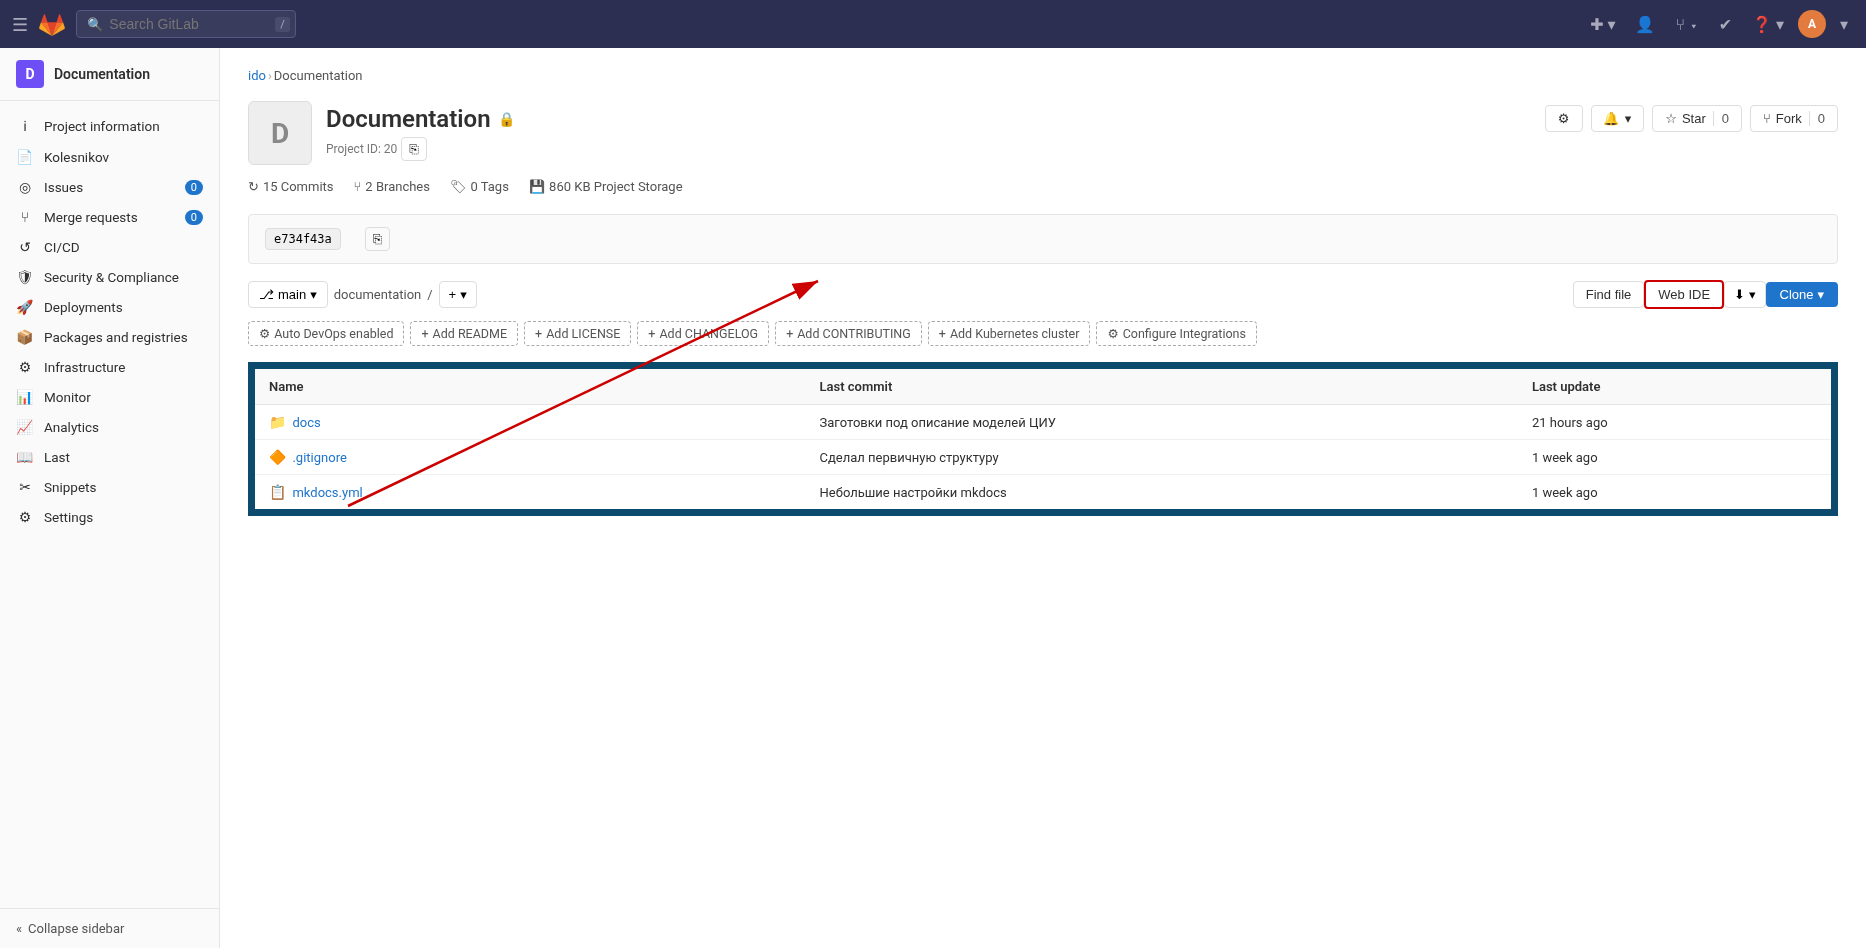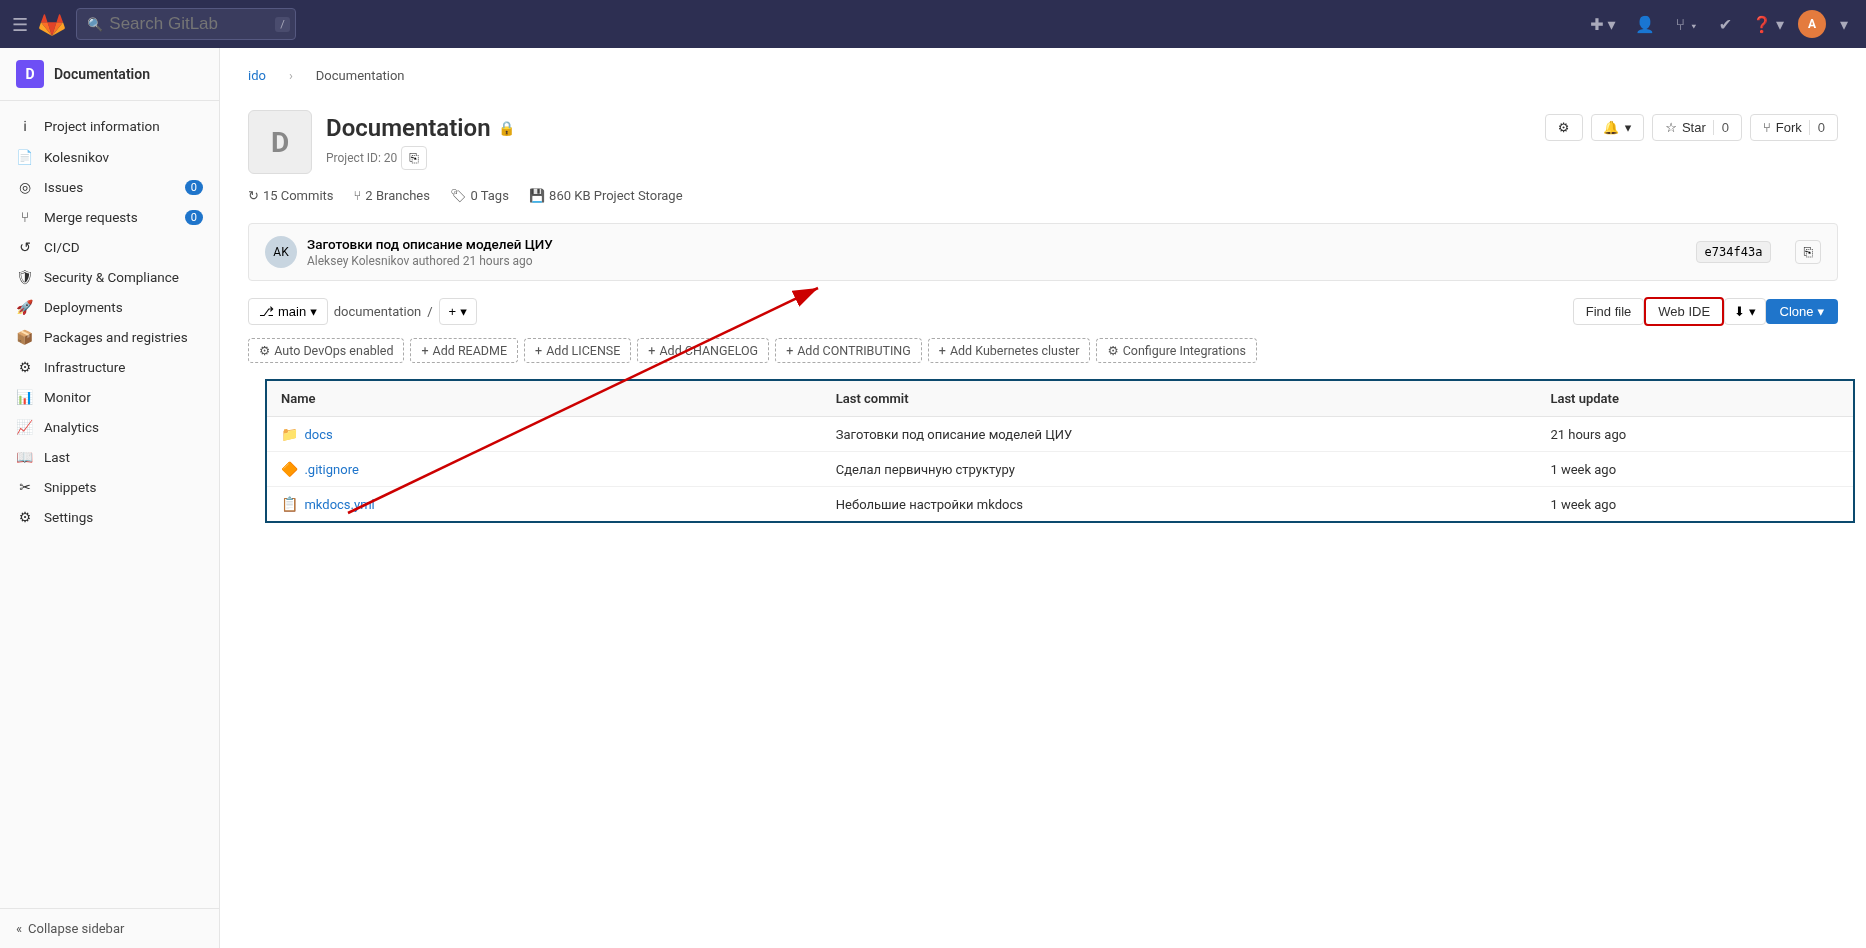--- a/index.html
+++ b/index.html
@@ -29,21 +29,21 @@
       display: flex;
       align-items: center;
       gap: 6px;
       font-size: 13px;
     }
     .search-box input {
       background: transparent;
       border: none;
       outline: none;
       color: #ccc;
-      font-size: 17px;
+      font-size: 14px;
       width: 160px;
     }
     .search-shortcut {
       background: #4a4c6e;
       border-radius: 3px;
       padding: 1px 5px;
       font-size: 11px;
       color: #aab;
     }
     .nav-icon-btn {
@@ -127,24 +127,24 @@
       flex: 1;
       overflow-y: auto;
       padding: 20px 28px;
       background: #fff;
     }
 
     
     .breadcrumb {
       display: flex;
       align-items: flex-end;
-      gap: 23px;
+      gap: 2px;
       font-size: 13px;
       color: #555;
-      margin-bottom: 27px;
+      margin-bottom: 18px;
     }
     .breadcrumb a { color: #1f75cb; text-decoration: none; }
     .breadcrumb .sep { color: #aaa; }
 
     
     .project-header {
       display: flex;
       align-items: flex-start;
       justify-content: space-between;
       margin-bottom: 14px;
@@ -276,21 +276,21 @@
       border-radius: 4px;
       padding: 4px 10px;
       font-size: 12.5px;
       color: #555;
       cursor: pointer;
       display: flex; align-items: center; gap: 4px;
       background: #fff;
     }
 
     
-    .file-table { width: 100%; border: 2px solid #0c4a6e; border-radius: 4px; border-collapse: collapse; margin-left: 17px; }
+    .file-table { width: 100%; border: 7px solid #0c4a6e; border-radius: 4px; border-collapse: collapse; }
     .file-table thead tr { background: #f9f9f9; }
     .file-table th {
       padding: 10px 14px;
       text-align: left;
       font-weight: 600;
       font-size: 13px;
       color: #303030;
       border-bottom: 1px solid #e5e5e5;
     }
     .file-table td {
@@ -486,33 +486,20 @@
         <span>🏷</span>
         <span>0 Tags</span>
       </span>
       <span>
         <span>💾</span>
         <span>860 KB Project Storage</span>
       </span>
     </div>
 
     <div class="commit-info">
-      <div class="commit-left">
-        <div class="commit-avatar">
-          <span>AK</span>
-        </div>
-        <div>
-          <div style="font-weight:500;font-size:13.5px;">Заготовки под описание моделей ЦИУ</div>
-          <div style="font-size:12px;color:#777;margin-top:2px;">
-            <span>Aleksey Kolesnikov</span>
-            <span> authored </span>
-            <span>21 hours ago</span>
-          </div>
-        </div>
-      </div>
       <div class="commit-right">
         <span class="commit-hash">e734f43a</span>
         <button class="copy-btn">⎘</button>
       </div>
     </div>
 
     <div class="action-bar">
       <div class="action-bar-left">
         <button class="dropdown-btn">
           <span>⎇</span>

